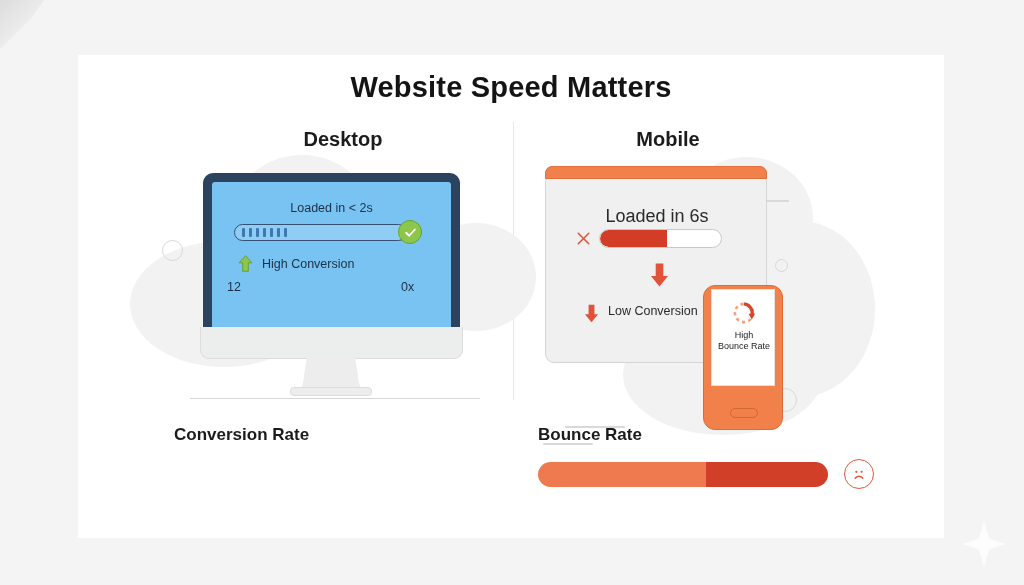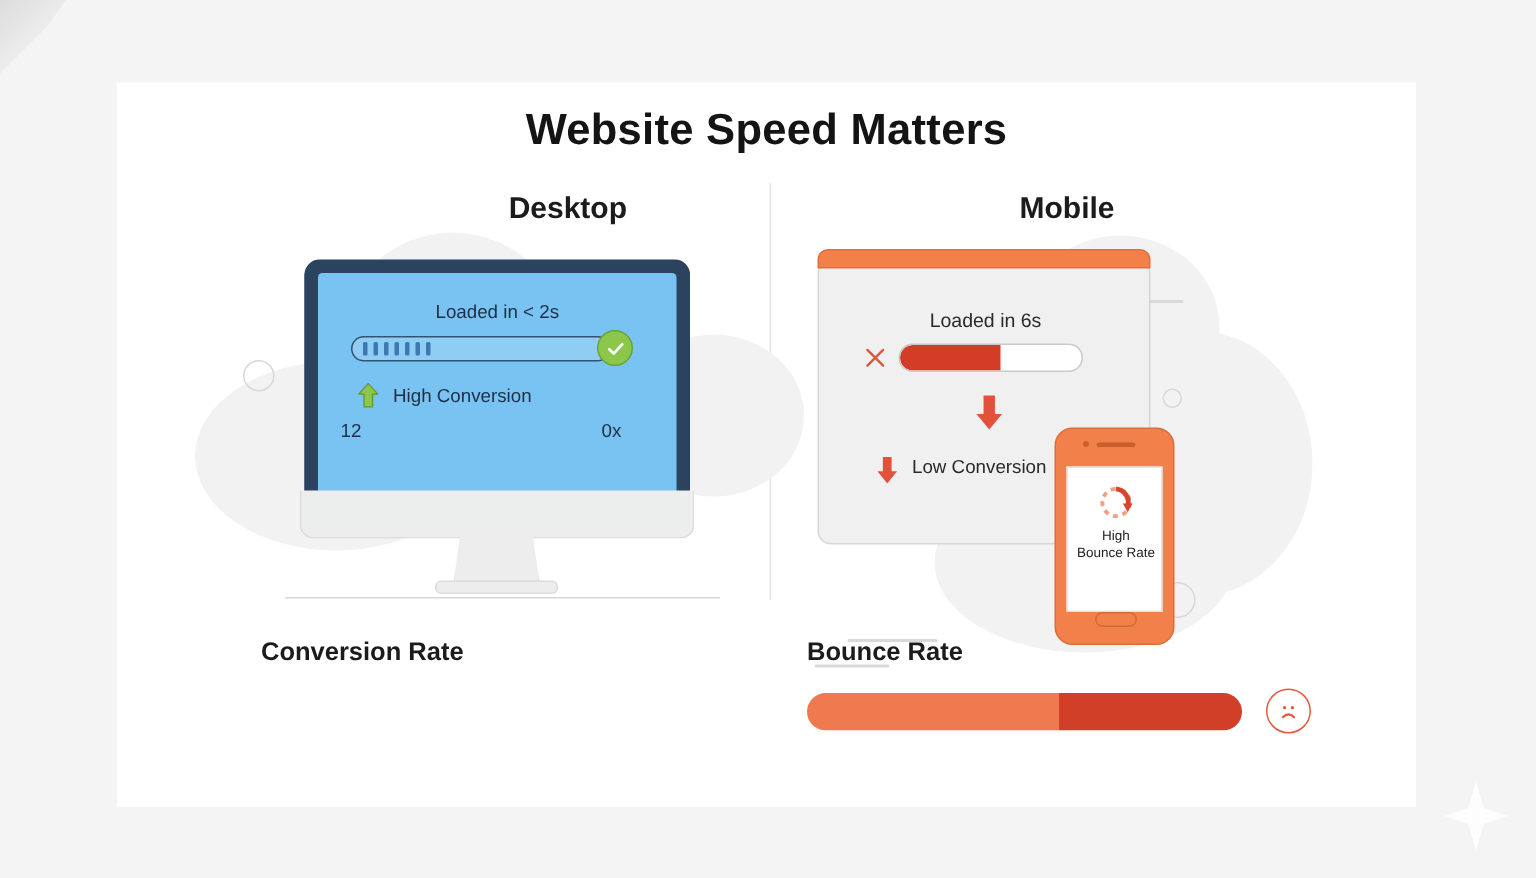--- a/index.html
+++ b/index.html
@@ -35,21 +35,21 @@
     font-size: 29px; font-weight: bold; color: #141414; letter-spacing: .2px;
   }
 
   .divider {
     position: absolute; left: 435px; top: 67px; width: 1px; height: 278px;
     background: #e7e7e7;
   }
 
   .sec-head {
     position: absolute; font-size: 20px; font-weight: bold; color: #1b1b1b;
-    text-align: right;
+    text-align: center;
   }
   #head-desktop { left: 190px; top: 73px; width: 150px; }
   #head-mobile  { left: 515px; top: 73px; width: 150px; }
 
   
   .blob { position: absolute; background: #f2f2f2; border-radius: 50%; }
   .ring {
     position: absolute; border: 1.6px solid #d8d8d8; border-radius: 50%;
     background: transparent;
   }
@@ -117,21 +117,21 @@
   .tablet {
     position: absolute; left: 42px; top: 18px; width: 222px; height: 190px;
     background: #f0f0f0; border: 1.5px solid #d5d5d5; border-radius: 9px;
   }
   .tablet-top {
     position: absolute; left: -1px; top: -8px; width: 222px; height: 13px;
     background: #f1804a; border: 1.5px solid #e0703c; border-radius: 7px 7px 0 0;
   }
   .tab-label {
     position: absolute; left: 0; top: 32px; width: 222px; text-align: center;
-    font-size: 13px; color: #2a2a2a; font-weight: 500;
+    font-size: 18px; color: #2a2a2a; font-weight: 500;
   }
   .tab-bar {
     position: absolute; left: 53px; top: 55px; width: 123px; height: 19px;
     border: 1.4px solid #c9c9c9; border-radius: 10px; background: #ffffff; overflow: hidden;
   }
   .tab-bar i {
     display: block; height: 100%; background: #d33d28; border-radius: 9px 0 0 9px;
   }
   .x-mark {
     position: absolute; left: 30px; top: 57px; width: 15px; height: 15px;
@@ -139,21 +139,21 @@
   .arrow-dn-big { position: absolute; left: 104px; top: 88px; width: 19px; height: 26px; }
   .low-row { position: absolute; left: 38px; top: 130px; display: flex; align-items: flex-start; gap: 9px; }
   .low-row span { font-size: 12.5px; color: #2a2a2a; font-weight: 500; }
   .arrow-dn-sm { width: 15px; height: 19px; }
 
   .phone {
     position: absolute; left: 200px; top: 130px; width: 80px; height: 145px;
     background: #f1804a; border: 1.5px solid #dd6d37; border-radius: 12px;
   }
   .phone-screen {
-    position: absolute; left: 7px; top: 25px; width: 64px; height: 97px;
+    position: absolute; left: 7px; top: 3px; width: 64px; height: 97px;
     background: #ffffff; border: 1.2px solid #e2e2e2;
   }
   .phone-cam {
     position: absolute; left: 18px; top: 8px; width: 4px; height: 4px;
     border-radius: 50%; background: #c8602c;
   }
   .phone-speaker {
     position: absolute; left: 27px; top: 9px; width: 26px; height: 2.6px;
     border-radius: 2px; background: #c8602c;
   }

